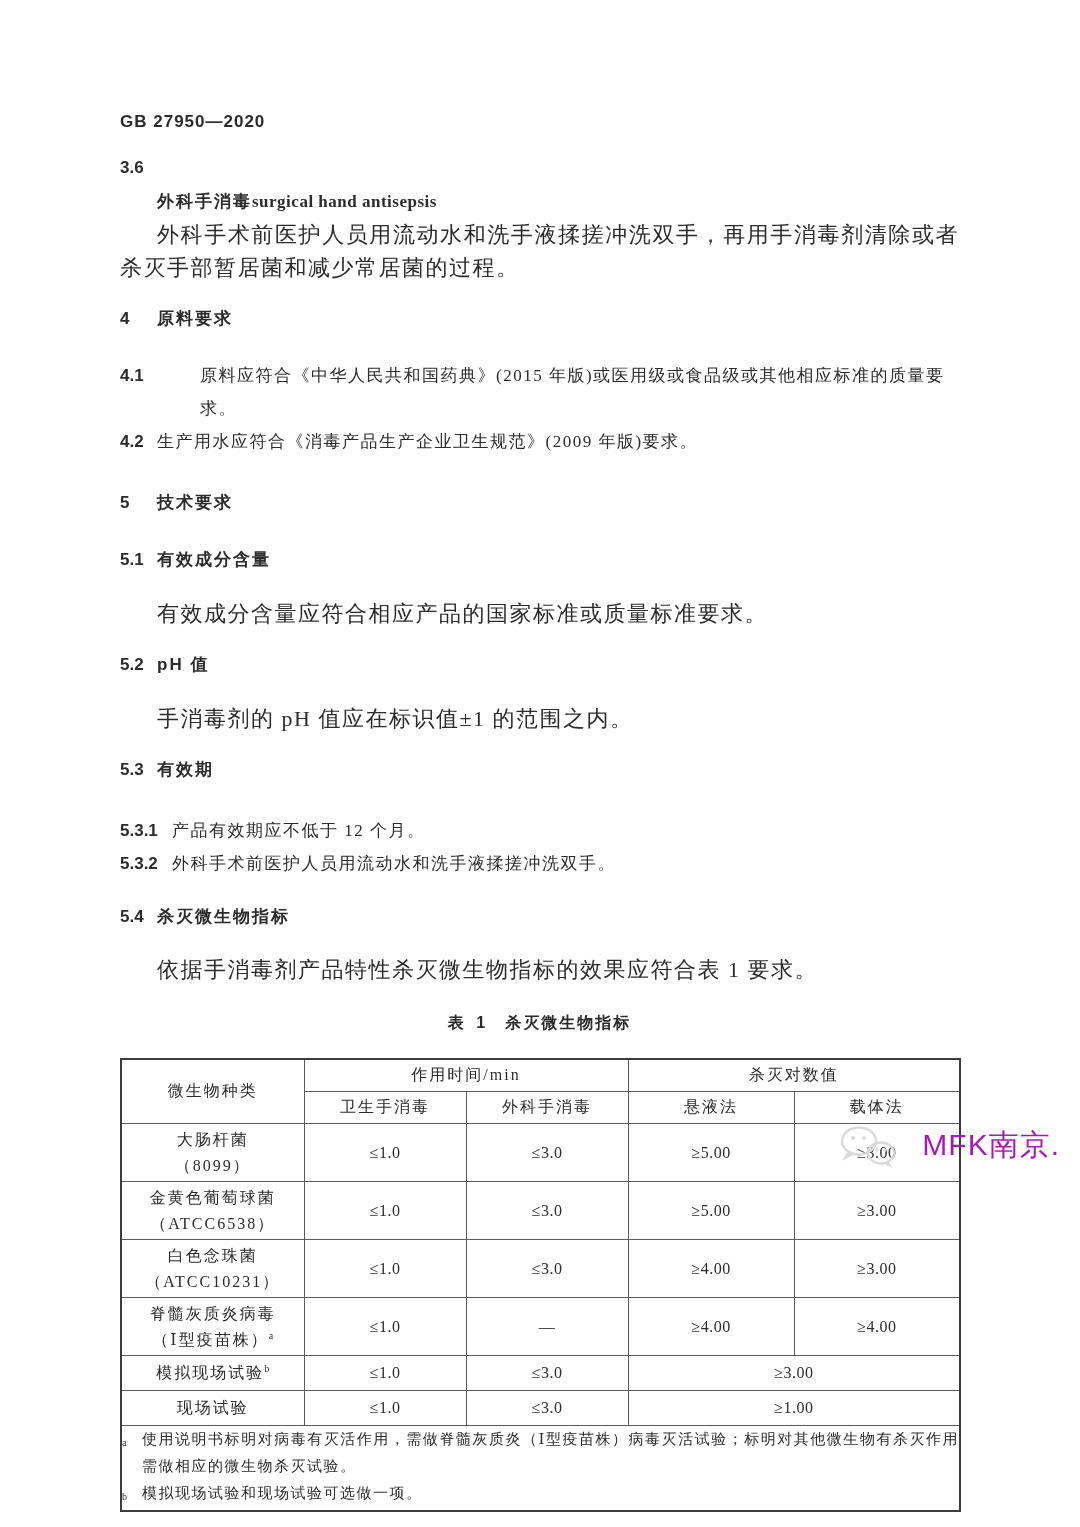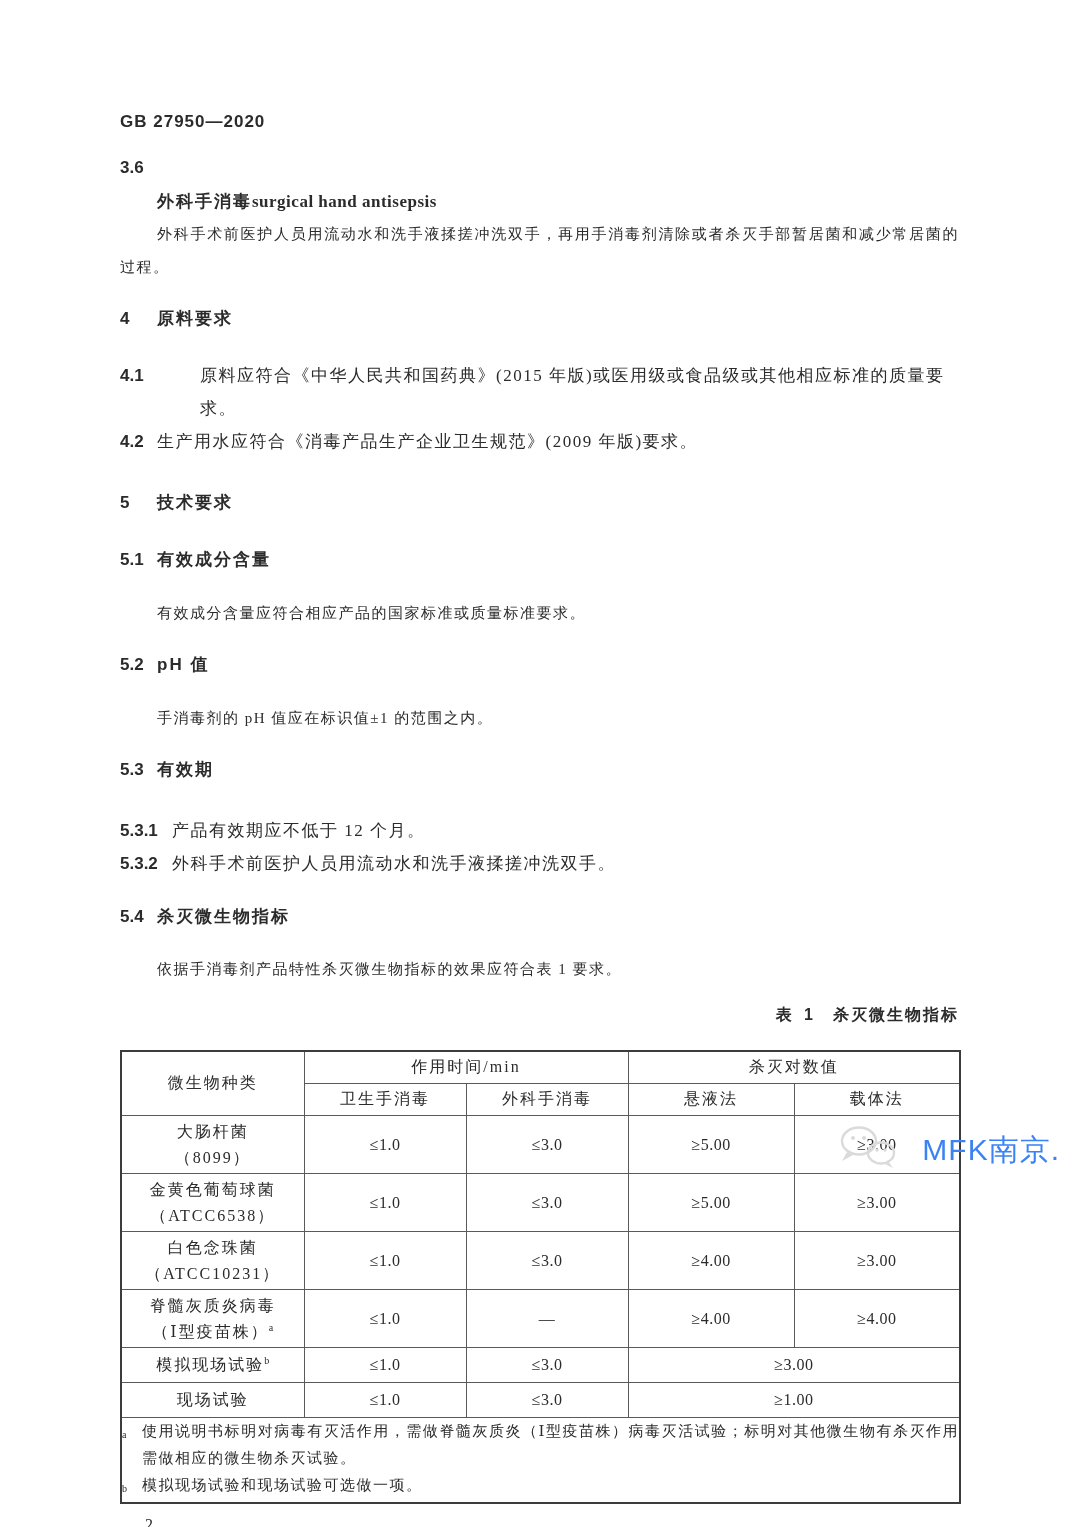--- a/index.html
+++ b/index.html
@@ -19,21 +19,21 @@
     font-weight:bold;font-size:17px;line-height:20px;letter-spacing:1px;
   }
   .clause-num-only{
     margin-top:26px;font-family:"Liberation Sans","DejaVu Sans",sans-serif;
     font-weight:bold;font-size:17px;line-height:20px;
   }
   .term-line{margin-top:14px;padding-left:37px;font-size:17px;line-height:20px;}
   .term-cn{font-family:"Liberation Sans","DejaVu Sans",sans-serif;font-weight:bold;letter-spacing:2px;}
   .term-en{font-weight:bold;letter-spacing:.5px;}
   .para{
-    margin:0;font-size:15px;line-height:33px;letter-spacing:1.5px;
+    margin:0;font-size:22px;line-height:33px;letter-spacing:1.5px;
     text-align:justify;
   }
   .para.first-indent{text-indent:37px;}
   .p36{margin-top:6px;}
   .heading{
     font-family:"Liberation Sans","DejaVu Sans",sans-serif;
     font-weight:bold;font-size:17px;line-height:22px;letter-spacing:2px;
   }
   .h4{margin-top:24px;}
   .h5{margin-top:34px;}
@@ -49,21 +49,21 @@
     font-weight:bold;letter-spacing:0;
   }
   .clause .cnum.wide{min-width:52px;}
   .c41{margin-top:29px;gap:43px;}
   .c531{margin-top:33px;}
   .b51{margin-top:26px;}
   .b52{margin-top:26px;}
   .b54{margin-top:25px;}
   
   .table-caption{
-    margin-top:18px;text-align:right;
+    margin-top:26px;text-align:center;
     font-family:"Liberation Sans","DejaVu Sans",sans-serif;
     font-weight:bold;font-size:16px;line-height:22px;letter-spacing:2px;
   }
   .cap-label{margin-right:16px;letter-spacing:4px;}
   table.spec{
     margin-top:24px;border-collapse:collapse;table-layout:fixed;
     width:839px;border:2px solid #3c3c3c;
   }
   table.spec td{
     border:1px solid #5a5a5a;text-align:center;vertical-align:middle;
@@ -77,22 +77,22 @@
   td .val{letter-spacing:.5px;}
   sup.fnmark{font-size:10px;vertical-align:super;line-height:0;letter-spacing:0;}
   td.fnotes{padding:10px 18px 12px 34px;text-align:left;vertical-align:top;}
   .fn{display:flex;font-size:15px;line-height:27px;letter-spacing:1.5px;text-align:justify;}
   .fn .fn-marker{flex:0 0 20px;font-size:10px;padding-top:3px;}
   .fn .fn-text{flex:1;}
   
   .page-num{margin-top:12px;margin-left:25px;font-size:16px;}
   .watermark{
     position:absolute;right:20px;bottom:22px;
-    display:flex;align-items:flex-end;gap:22px;
-    color:#3b82f6;
+    display:flex;align-items:flex-start;gap:22px;
+    color:#a21caf;
     font-family:"Liberation Sans","DejaVu Sans",sans-serif;
     font-size:30px;letter-spacing:1px;white-space:nowrap;
   }
   .watermark svg{display:block;}
 </style>
 </head>
 <body>
 
 <div class="page">
 

